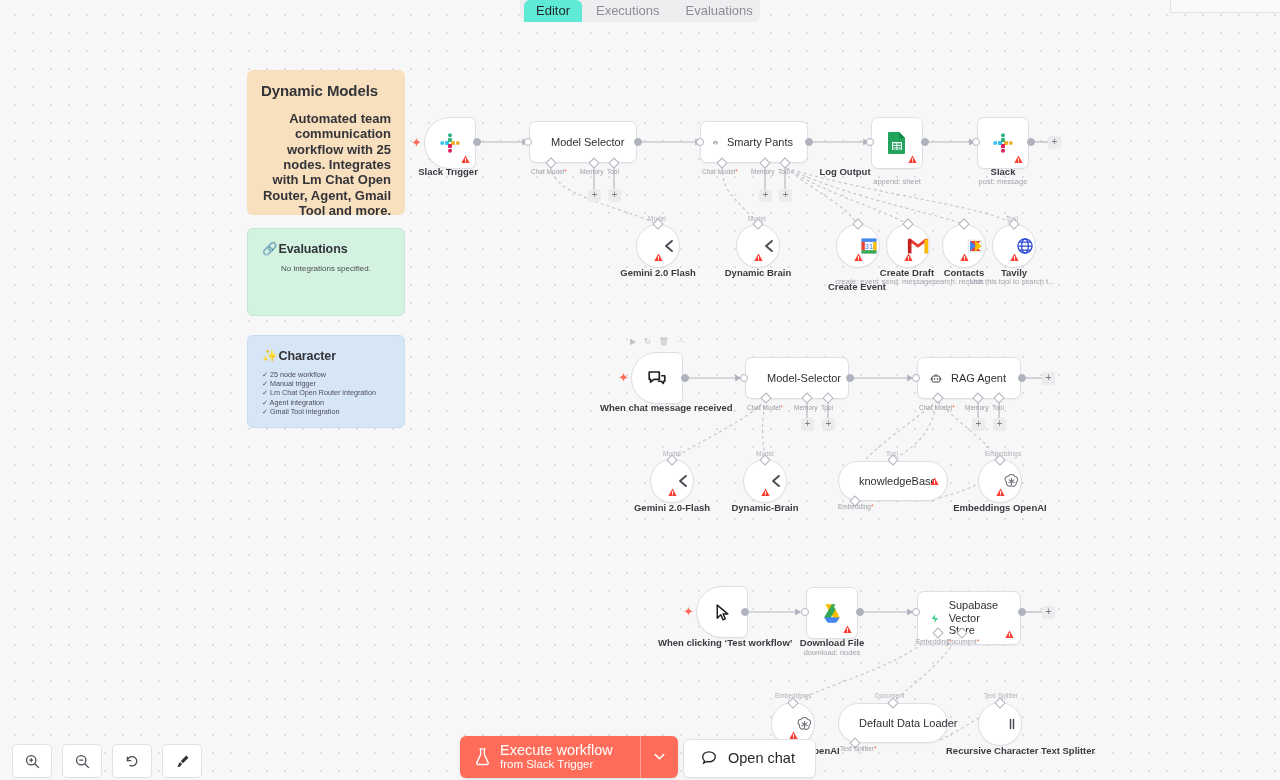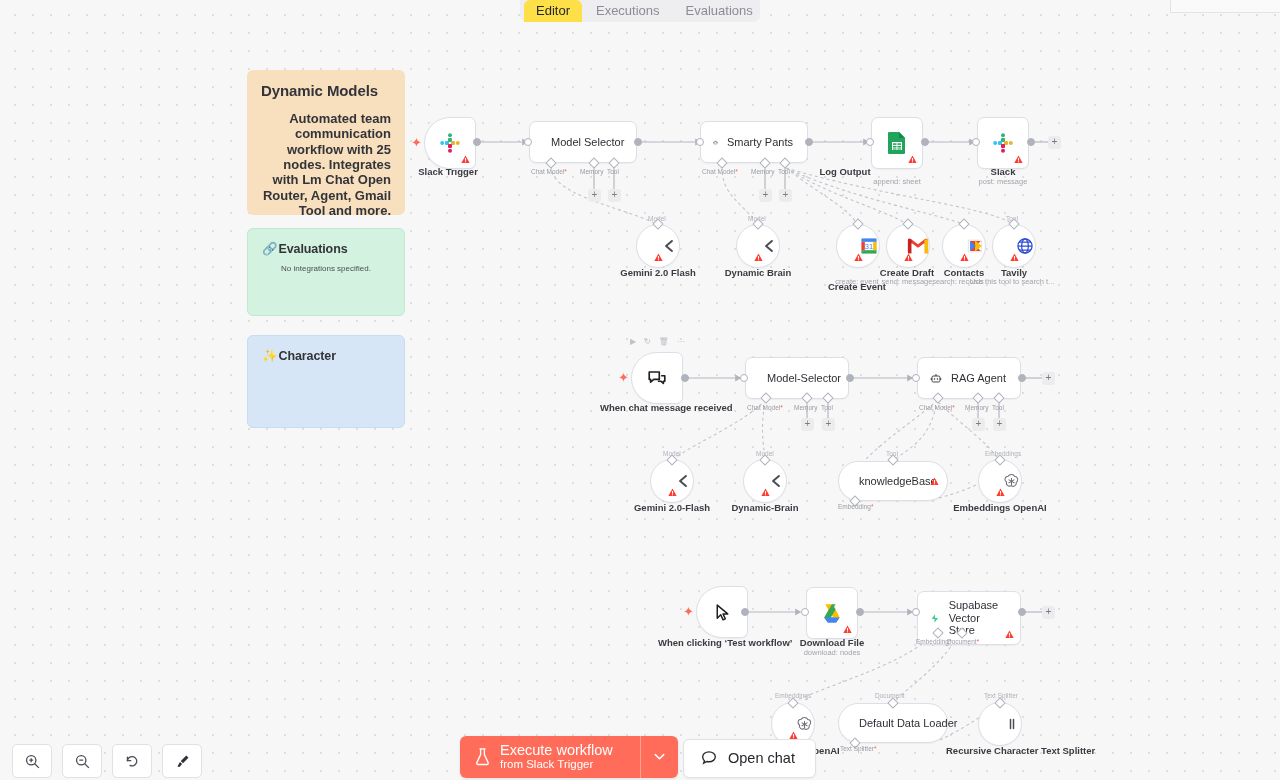--- a/index.html
+++ b/index.html
@@ -28,21 +28,21 @@
   #tabbar .strip {
     position: absolute; left: 520px; top: -14px; width: 240px; height: 36px;
     background: #eeeef0; border-radius: 7px;
     display: flex; align-items: flex-end; padding: 0 4px 0 4px; gap: 2px;
   }
   #tabbar .tab {
     font-size: 13px; line-height: 22px; height: 22px;
     padding: 0 12px; color: #8b8d95; border-radius: 6px 6px 0 0;
     white-space: nowrap; cursor: pointer;
   }
-  #tabbar .tab.active { background: #fde047; color: #25262b; font-weight: 400; }
+  #tabbar .tab.active { background: #5eead4; color: #25262b; font-weight: 400; }
   #toppanel-edge {
     position: absolute; right: 0; top: 0; width: 110px; height: 13px;
     background: #fafafa; border-left: 1px solid #e3e3e5; border-bottom: 1px solid #e3e3e5;
     z-index: 30;
   }
 
   
   .sticky { position: absolute; border-radius: 6px; padding: 12px 14px; }
   .sticky h3 { font-size: 15px; font-weight: 700; margin-bottom: 12px; letter-spacing: -.1px; }
   .sticky p  { font-size: 13px; font-weight: 700; line-height: 1.18; text-align: right; }
@@ -239,20 +239,27 @@
     <p>Automated team communication workflow with 25 nodes. Integrates with Lm Chat Open Router, Agent, Gmail Tool and more.</p>
   </div>
 
   <div class="sticky" id="note-integrations">
     <h3><span class="note-emoji">🔗</span><span>Evaluations</span></h3>
     <div class="body">No integrations specified.</div>
   </div>
 
   <div class="sticky" id="note-features">
     <h3><span class="note-emoji">✨</span><span>Character</span></h3>
+    <ul>
+      <li>✓ 25 node workflow</li>
+      <li>✓ Manual trigger</li>
+      <li>✓ Lm Chat Open Router integration</li>
+      <li>✓ Agent integration</li>
+      <li>✓ Gmail Tool integration</li>
+    </ul>
   </div>
 
   <div class="bolt" style="left:411px; top:136px;">✦</div>
   <div class="node sq trigger" style="left:424px; top:117px;">
     <svg width="24" height="24" viewBox="0 0 24 24">
       <rect x="2.2" y="10" width="4" height="4" rx="2" fill="#36c5f0"></rect>
         <rect x="7" y="10" width="4" height="4" rx="1" fill="#36c5f0"></rect>
       <rect x="10" y="2.2" width="4" height="4" rx="2" fill="#2eb67d"></rect>
         <rect x="10" y="7" width="4" height="4" rx="1" fill="#2eb67d"></rect>
       <rect x="17.8" y="10" width="4" height="4" rx="2" fill="#ecb22e"></rect>

